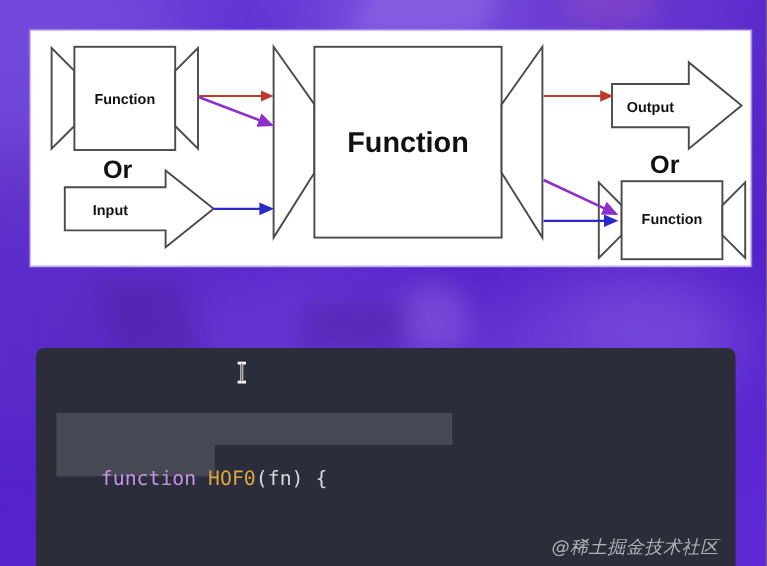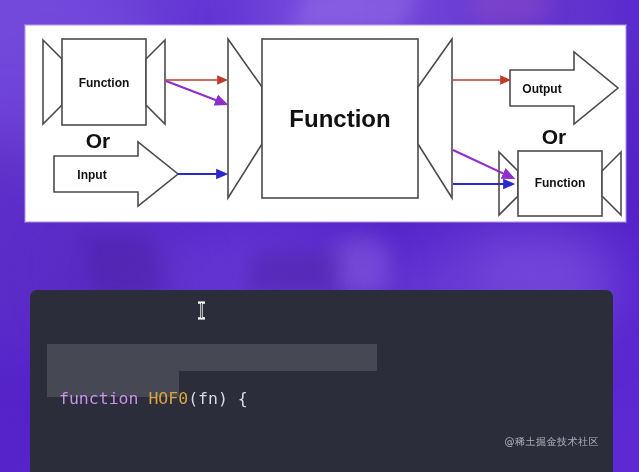--- a/index.html
+++ b/index.html
@@ -121,21 +121,21 @@
     top: 14px;
     width: 100%;
     font-family: "DejaVu Sans Mono", monospace;
     font-size: 16.5px;
     line-height: 27px;
     white-space: pre;
     color: #d7dae3;
   }
   .code-line {
     position: relative;
-    padding-left: 29px;
+    padding-left: 54px;
     height: 27px;
   }
   .tok-kw      { color: #c792ea; }
   .tok-fnname  { color: #d9a441; }
   .tok-punct   { color: #d7dae3; }
   .tok-plain   { color: #d7dae3; }
   .tok-param   { color: #d7dae3; }
 
   
   .sel-block {
@@ -153,25 +153,26 @@
     width: 11px;
     height: 21px;
     pointer-events: none;
   }
   #text-cursor svg { display: block; }
 
   
   #watermark {
     position: absolute;
     right: 14px;
-    bottom: 31px;
+    bottom: 14px;
     font-family: "DejaVu Sans", sans-serif;
-    font-size: 10px;
+    font-size: 15px;
     color: rgba(224,224,232,0.72);
     letter-spacing: 0.5px;
+    font-style: italic;
   }
 </style>
 </head>
 <body>
 
 <div id="slide">
 
   <div class="bg-base"></div>
   <div class="bg-blob blob-a"></div>
   <div class="bg-blob blob-b"></div>

